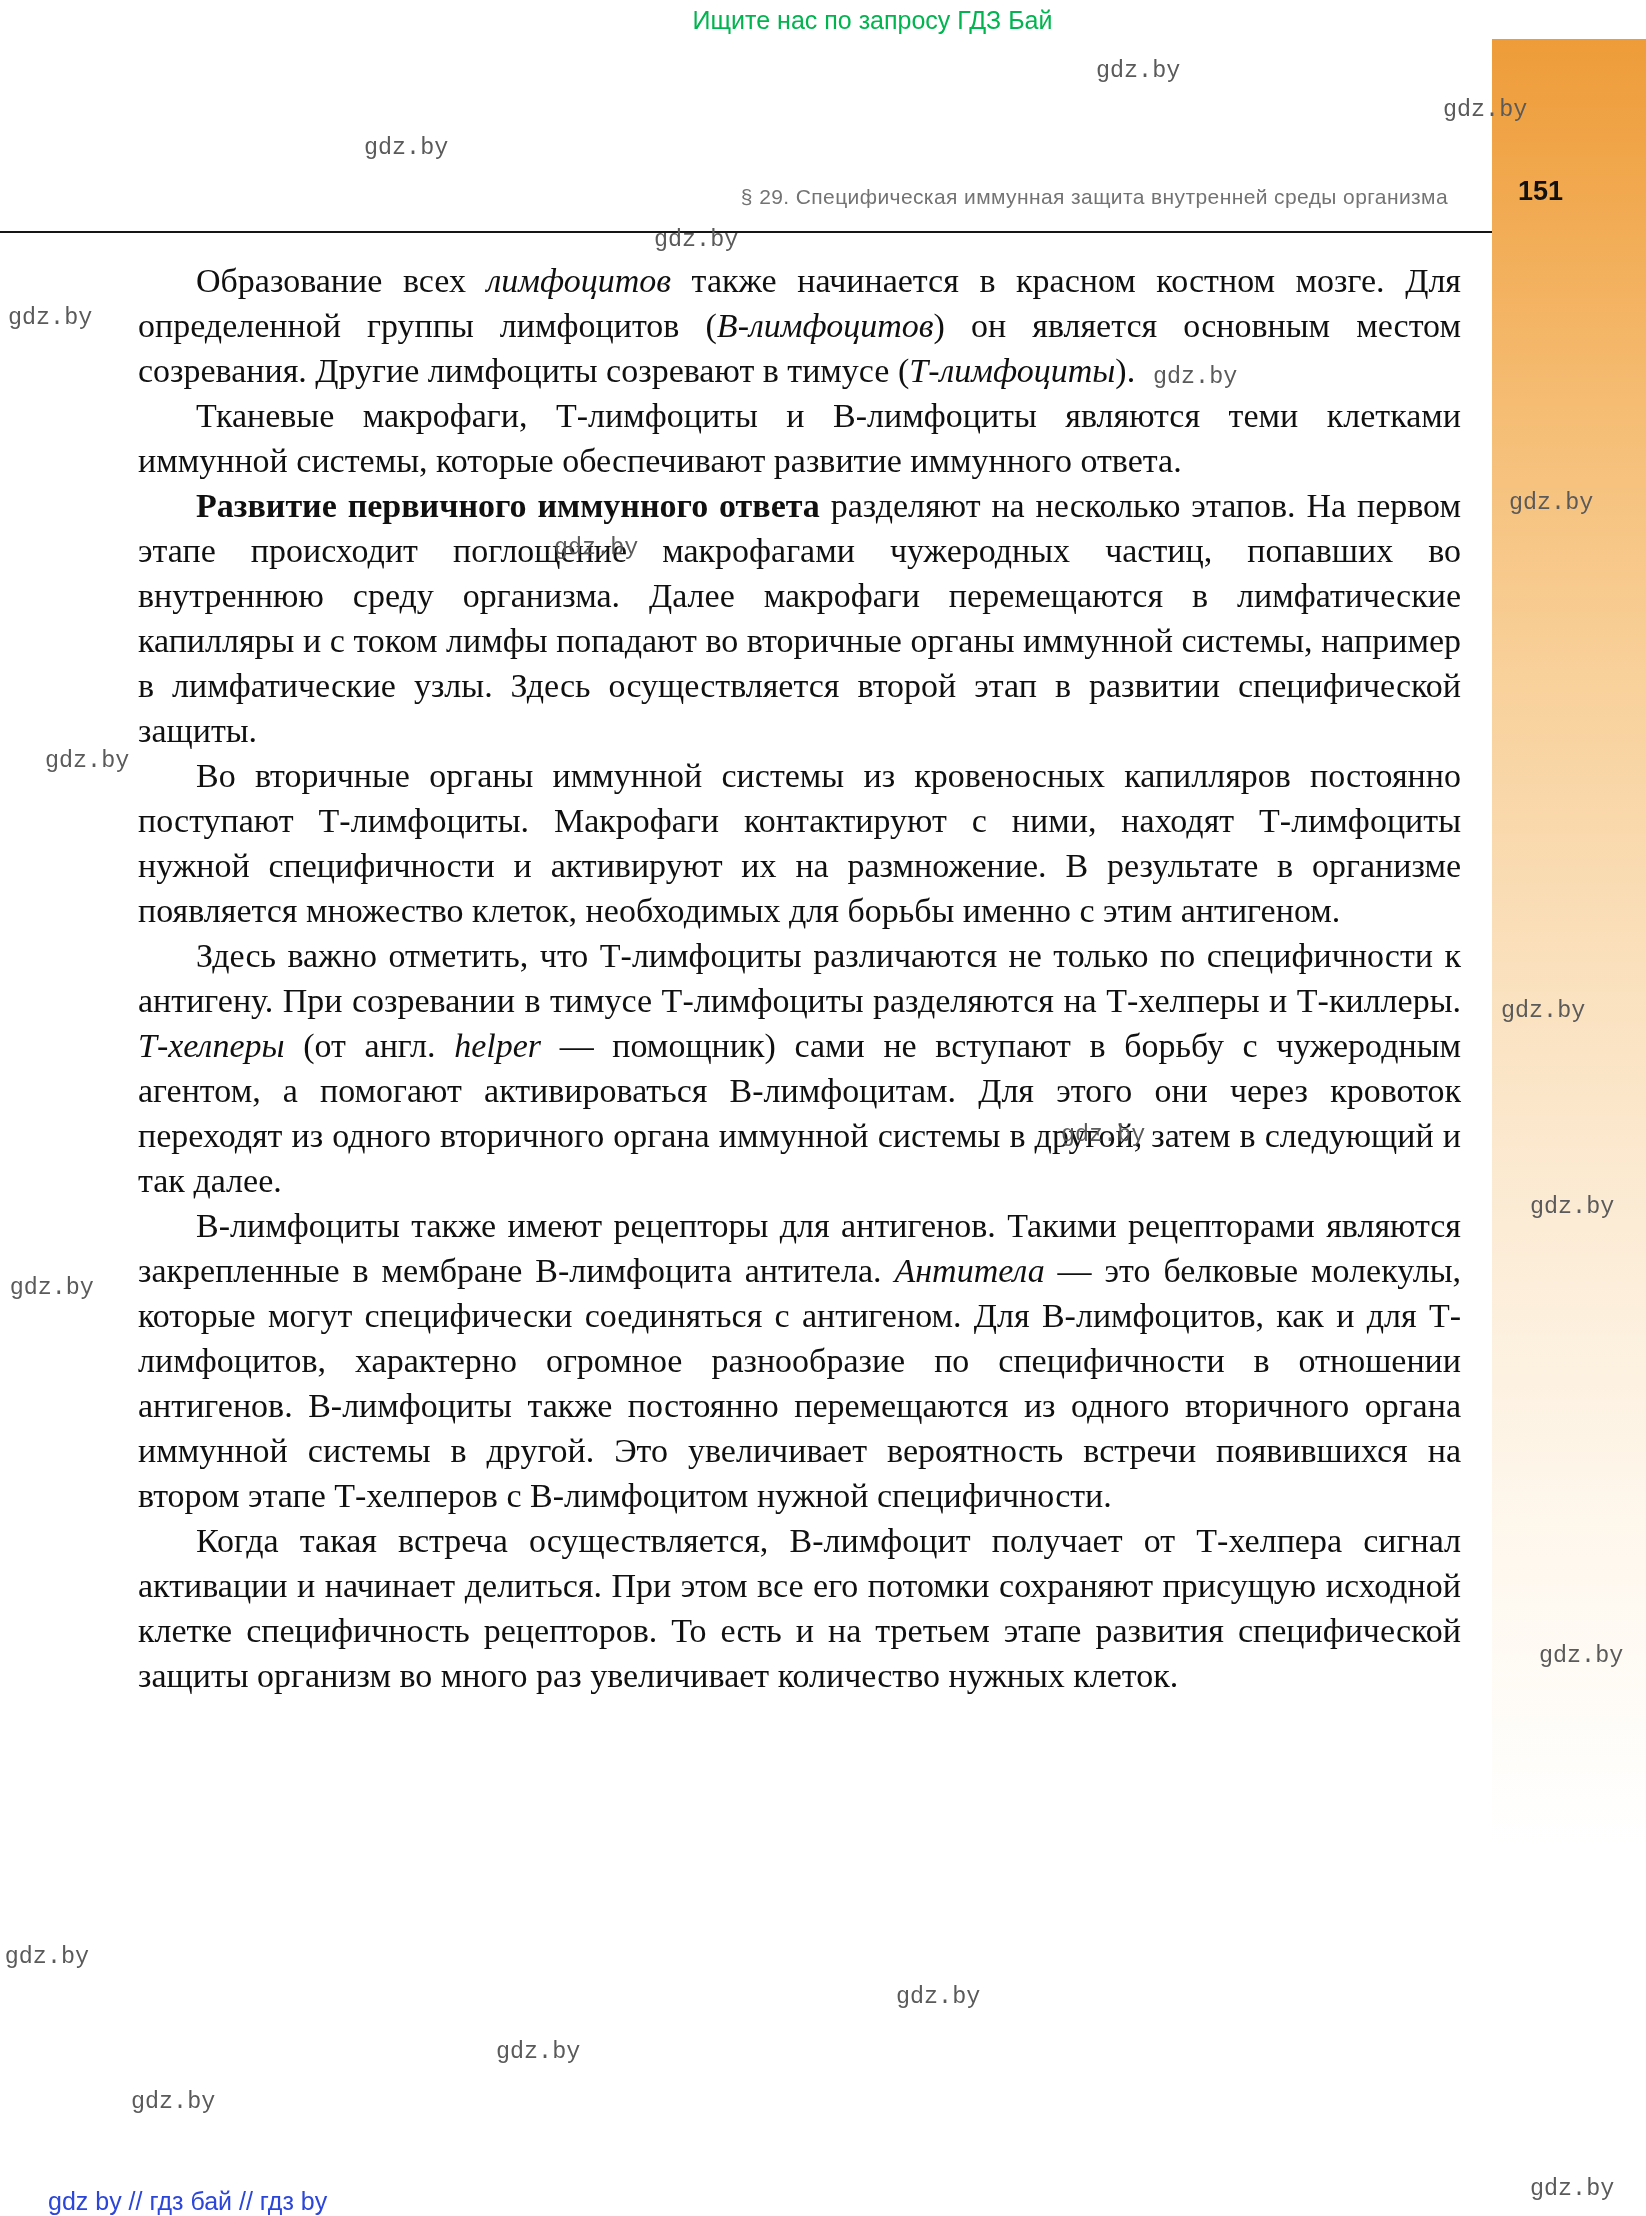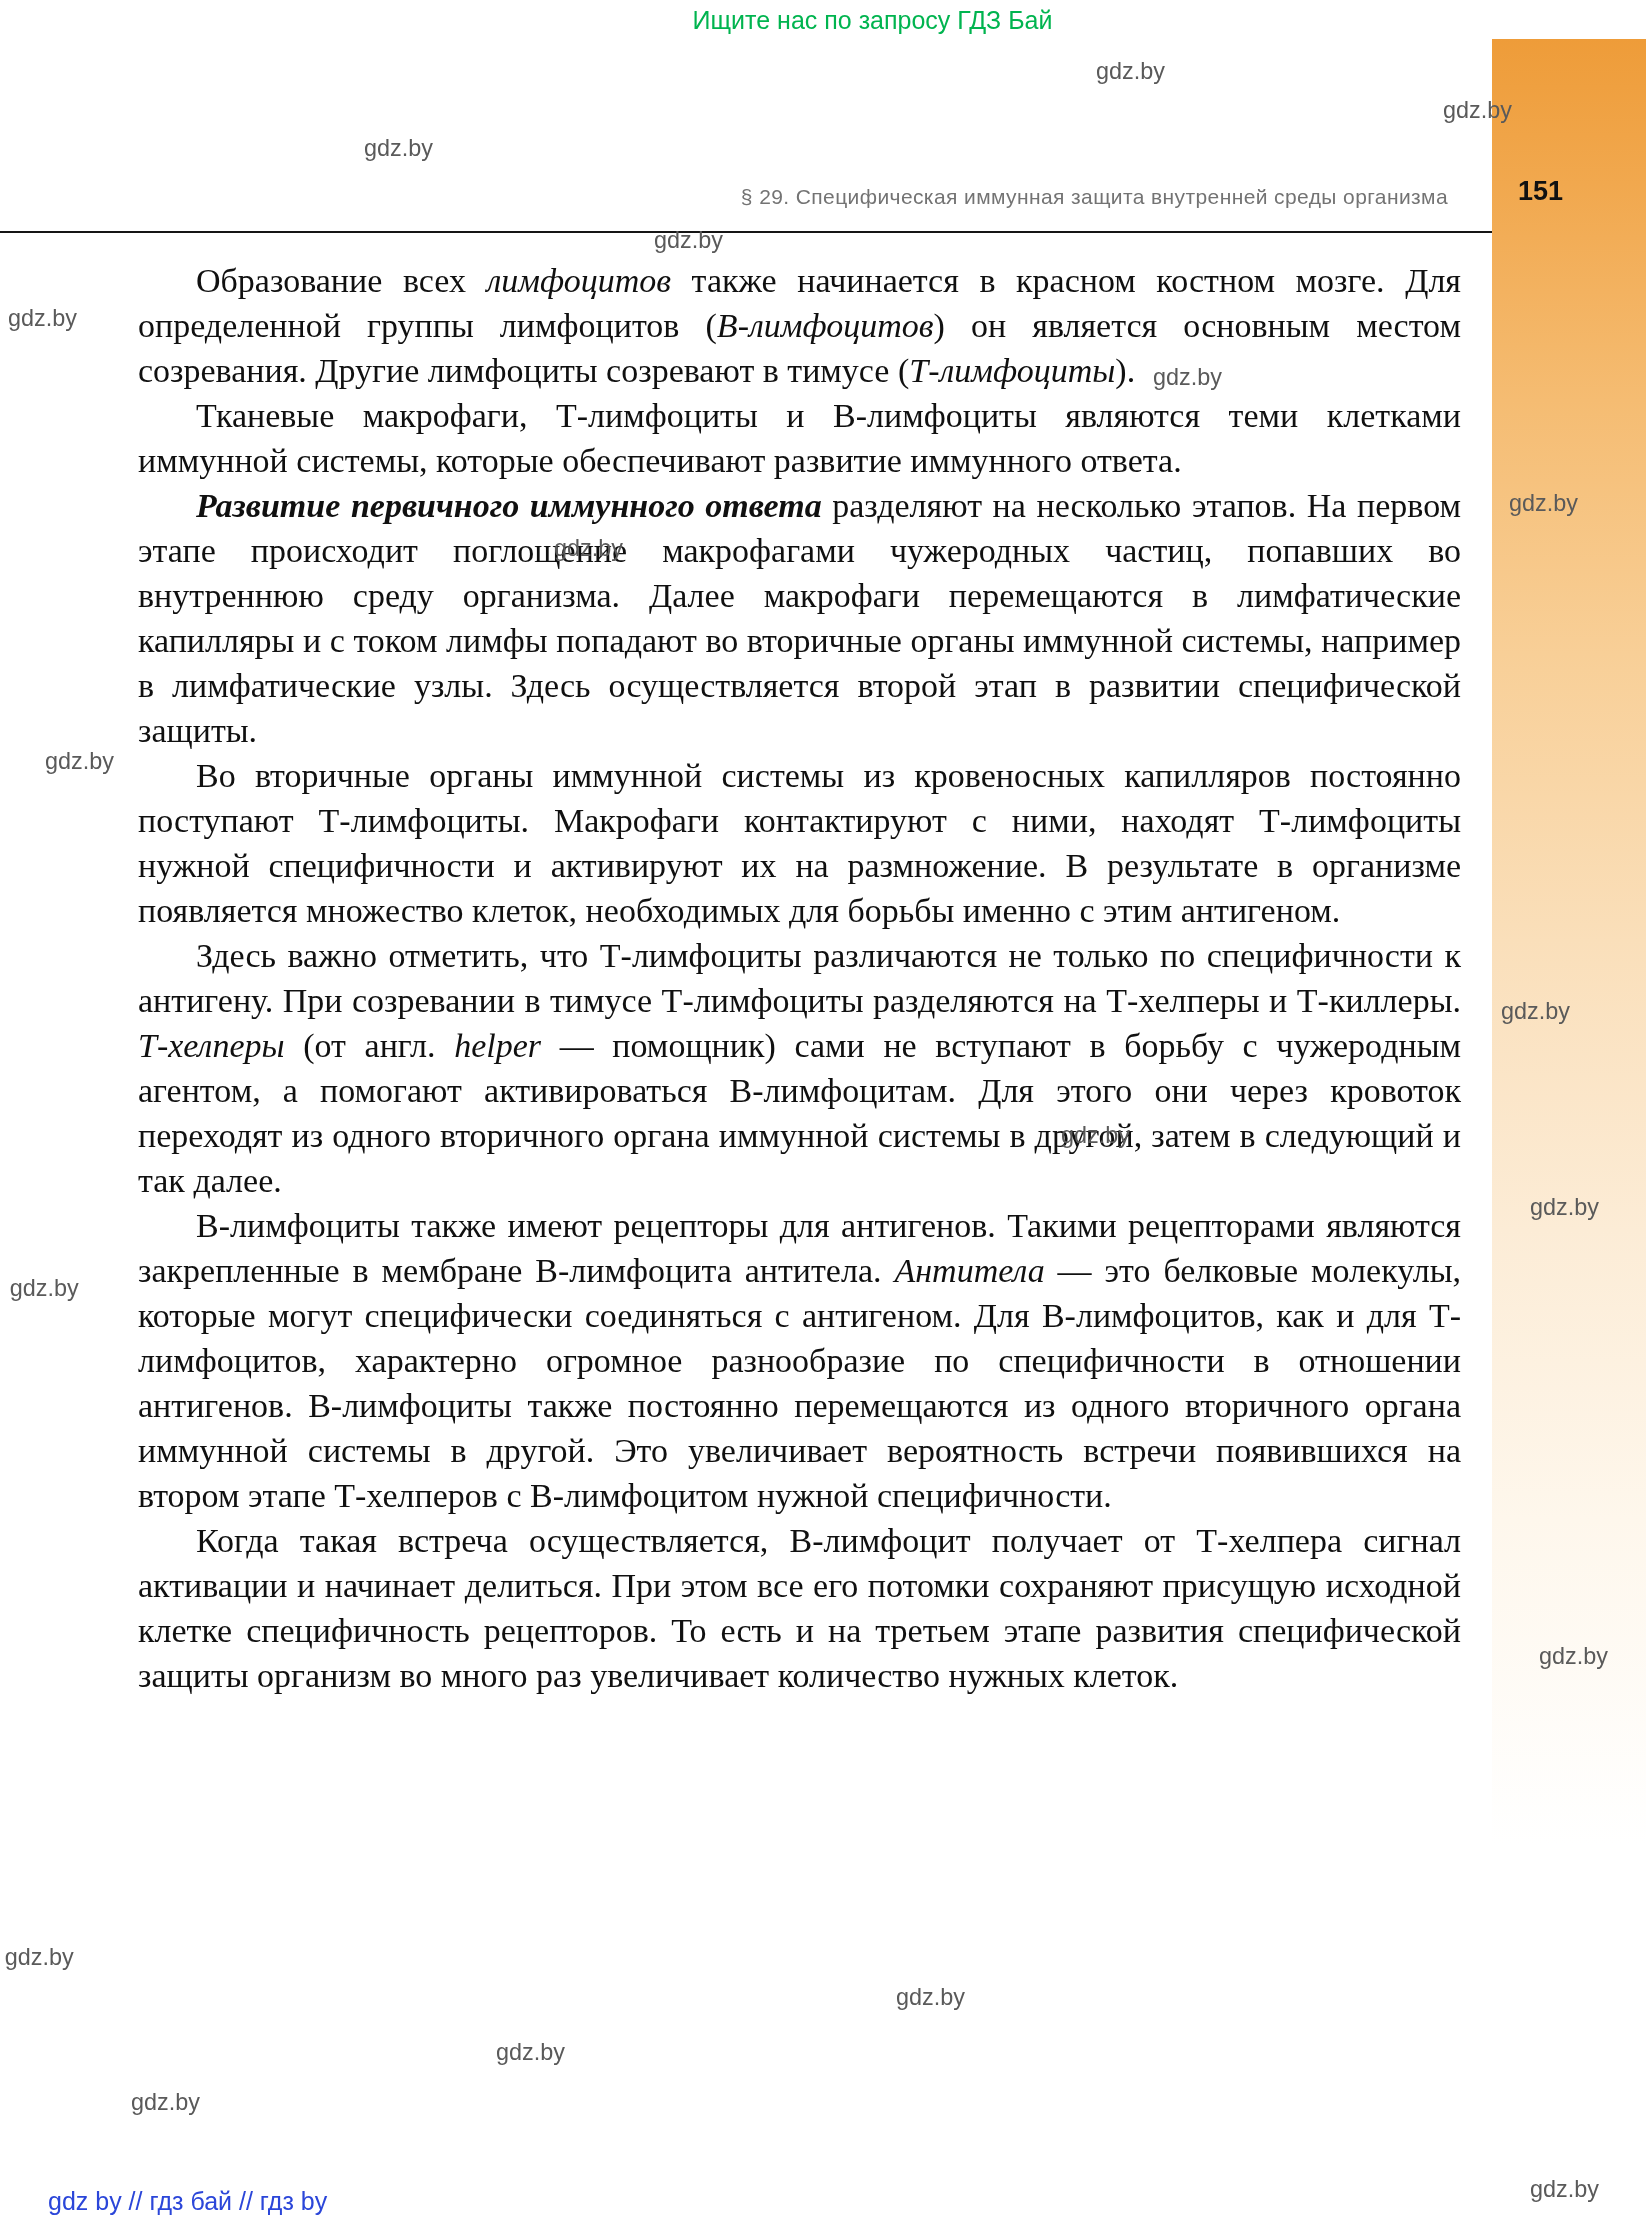--- a/index.html
+++ b/index.html
@@ -84,21 +84,21 @@
     width: 1323px;
     font-size: 34px;
     line-height: 45px;
     text-align: justify;
     hyphens: auto;
     -webkit-hyphens: auto;
     color: #101010;
   }
   .body-text p { text-indent: 58px; }
   .run-italic { font-style: italic; }
-  .run-bold-italic { font-style: italic; font-weight: bold; }
+  .run-bold-italic { font-weight: bold; }
 
   .copyright {
     position: absolute;
     top: 2128px;
     left: 0;
     width: 1647px;
     padding-left: 55px;
     text-align: center;
     font-family: "Liberation Sans", sans-serif;
     font-size: 39px;
@@ -117,21 +117,21 @@
     color: var(--link-blue, #2b46d9);
   }
 
   .watermark-layer {
     position: absolute;
     inset: 0;
     pointer-events: none;
   }
   .wm {
     position: absolute;
-    font-family: Liberation Sans, sans-serif;
+    font-family: Liberation Mono, monospace;
     font-size: 23.4px;
     color: var(--watermark-gray, #5a5a5a);
     white-space: nowrap;
   }
 </style>
 </head>
 <body>
 
 <div class="page">
 

